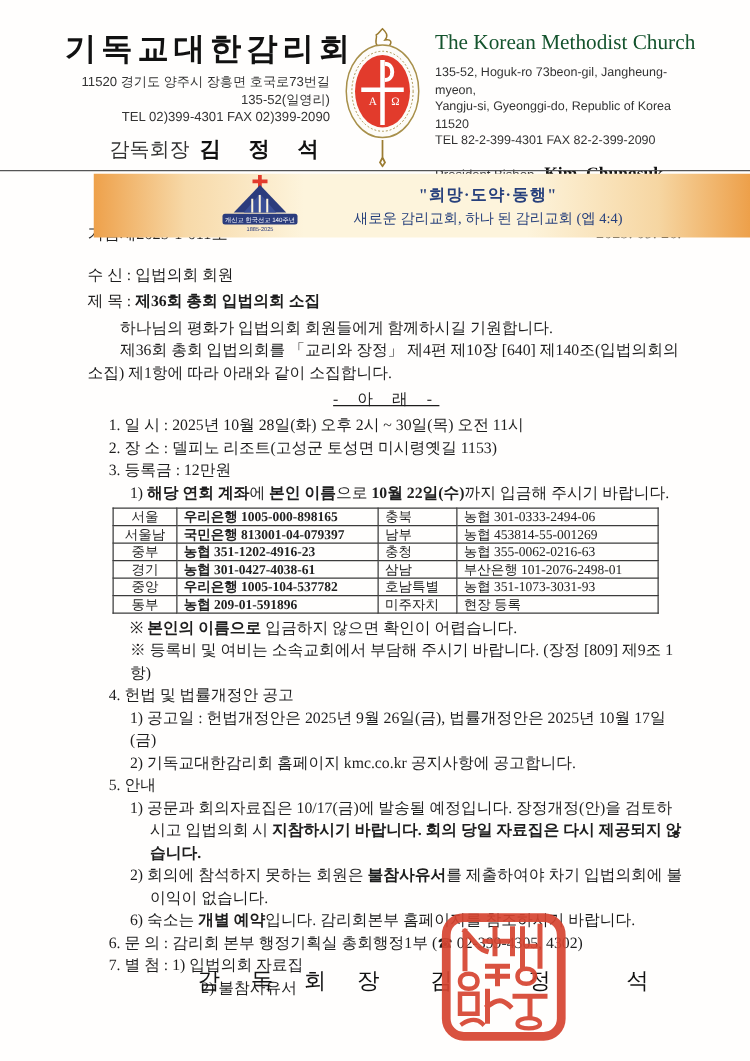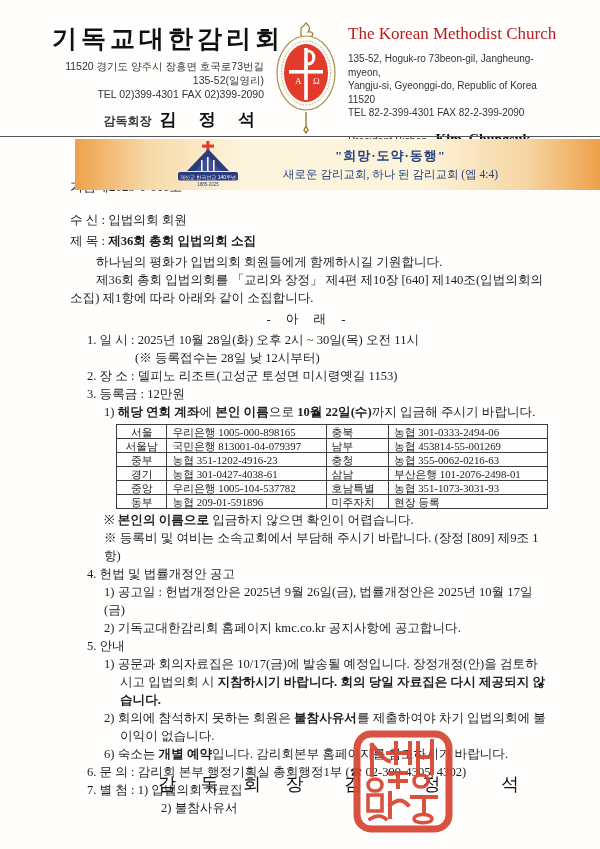--- a/index.html
+++ b/index.html
@@ -7,25 +7,25 @@
     position:relative;width:600px;height:849px;background:#fffefd;
     margin:0 auto;overflow:hidden;
     font-family:"Liberation Serif","DejaVu Serif",serif;color:#222;
   }
   
   .header{display:flex;justify-content:space-between;padding:20px 50px 0 52px;height:112px;box-sizing:border-box;}
   .h-left{width:212px;text-align:right;}
   .h-left .org{font-size:25px;font-weight:bold;letter-spacing:4px;color:#111;margin:2px 0 4px;white-space:nowrap;}
   .h-left .addr{font-family:"Liberation Sans","DejaVu Sans",sans-serif;font-size:10.5px;color:#333;line-height:14px;}
   .h-left .bishop{margin-top:7px;white-space:nowrap;}
-  .h-left .bishop .lbl{font-size:12px;color:#333;margin-right:8px;font-weight:bold;}
+  .h-left .bishop .lbl{font-size:16px;color:#333;margin-right:8px;}
   .h-left .bishop .nm{font-size:17px;font-weight:bold;letter-spacing:9px;color:#111;}
   .h-center{width:96px;display:flex;justify-content:center;align-items:flex-start;}
   .h-right{width:218px;}
-  .h-right .org{font-size:17px;color:#b91c1c;white-space:nowrap;margin:4px 0 8px;}
+  .h-right .org{font-size:17px;color:#14532d;white-space:nowrap;margin:4px 0 8px;}
   .h-right .addr{font-family:"Liberation Sans","DejaVu Sans",sans-serif;font-size:10px;color:#333;line-height:13.5px;}
   .h-right .bishop{margin-top:10px;white-space:nowrap;}
   .h-right .bishop .lbl{font-family:"Liberation Sans","DejaVu Sans",sans-serif;font-size:10.5px;color:#333;margin-right:8px;}
   .h-right .bishop .nm{font-size:14px;font-weight:bold;color:#111;}
   .divider{position:absolute;left:0;top:136px;width:600px;height:1px;background:#555;}
   
   .banner{
     position:absolute;left:75px;top:139px;width:525px;height:51px;
     background:linear-gradient(90deg,#eea14b 0%,#f7d9a8 14%,#fdf4dc 32%,#fdf4dc 66%,#f6d6a2 86%,#eda04a 100%);
     display:flex;align-items:center;
@@ -35,29 +35,29 @@
   .banner .slogan{font-size:13px;font-weight:bold;letter-spacing:1px;}
   .banner .subtitle{font-size:11.5px;margin-top:2px;text-align:center;}
   
   .meta{display:flex;justify-content:space-between;margin:66px 55px 0 70px;font-size:13px;}
   .body{margin:0 52px 0 70px;font-size:12.6px;line-height:18px;color:#1d1d1d;}
   .ln{margin:0;}
   .mt16{margin-top:15px;} .mt4{margin-top:3px;}
   .ind1{padding-left:17px;} .ind2{padding-left:34px;}
   .hang{padding-left:50px;text-indent:-16px;}
   .indent-p{padding-left:26px;}
-  .center{text-align:center;letter-spacing:6px;}
+  .center{text-align:center;letter-spacing:6px;text-decoration:underline;}
   .bu{font-weight:bold;text-underline-offset:2px;}
   .bold{font-weight:bold;}
   
-  table.accounts{border-collapse:collapse;margin:3px 0 2px 46px;font-size:10.8px;line-height:12px;
+  table.accounts{border-collapse:collapse;margin:3px 0 2px 20px;font-size:10.8px;line-height:12px;
     font-family:"Liberation Serif","DejaVu Serif",serif;}
   table.accounts td{border:1px solid #3c3c3c;padding:0 5px;height:13px;white-space:nowrap;color:#222;}
   table.accounts td.rg{width:40px;text-align:center;}
-  table.accounts td.ac1{width:150px;}
+  table.accounts td.ac1{width:150px;font-weight:bold;}
   table.accounts td.rg2{width:52px;text-align:left;}
   table.accounts td.ac2{width:150px;}
   
   .signature{position:absolute;left:158px;top:772px;font-size:18px;color:#111;white-space:nowrap;z-index:1;}
   .signature .t1{letter-spacing:10px;}
   .signature .t2{letter-spacing:28px;margin-left:26px;}
   .seal{position:absolute;left:352px;top:729px;z-index:2;opacity:.92;}
 </style>
 </head>
 <body>
@@ -143,21 +143,20 @@
     <div class="ln mt16">수   신 : 입법의회 회원</div>
     <div class="ln mt4">
       <span>제   목 : </span><span class="bold">제36회 총회 입법의회 소집</span>
     </div>
     <div class="ln indent-p mt4">하나님의 평화가 입법의회 회원들에게 함께하시길 기원합니다.</div>
     <div class="ln indent-p">제36회 총회 입법의회를 「교리와 장정」 제4편 제10장 [640] 제140조(입법의회의</div>
     <div class="ln">소집) 제1항에 따라 아래와 같이 소집합니다.</div>
     <div class="ln center mt4">- 아      래 -</div>
 
     <div class="ln ind1 mt4">1. 일   시 : 2025년 10월 28일(화) 오후 2시 ~ 30일(목) 오전 11시</div>
-    <div class="ln" style="padding-left:65px;">(※ 등록접수는 28일 낮 12시부터)</div>
     <div class="ln ind1">2. 장   소 : 델피노 리조트(고성군 토성면 미시령옛길 1153)</div>
     <div class="ln ind1">3. 등록금 : 12만원</div>
     <div class="ln ind2"><span>1) </span><span class="bu">해당 연회 계좌</span><span>에 </span><span class="bu">본인 이름</span><span>으로 </span><span class="bu">10월 22일(수)</span><span>까지 입금해 주시기 바랍니다.</span></div>
 
     <table class="accounts">
       <tbody>
           <tr>
             <td class="rg">서울</td>
             <td class="ac1">우리은행 1005-000-898165</td>
             <td class="rg2">충북</td>

